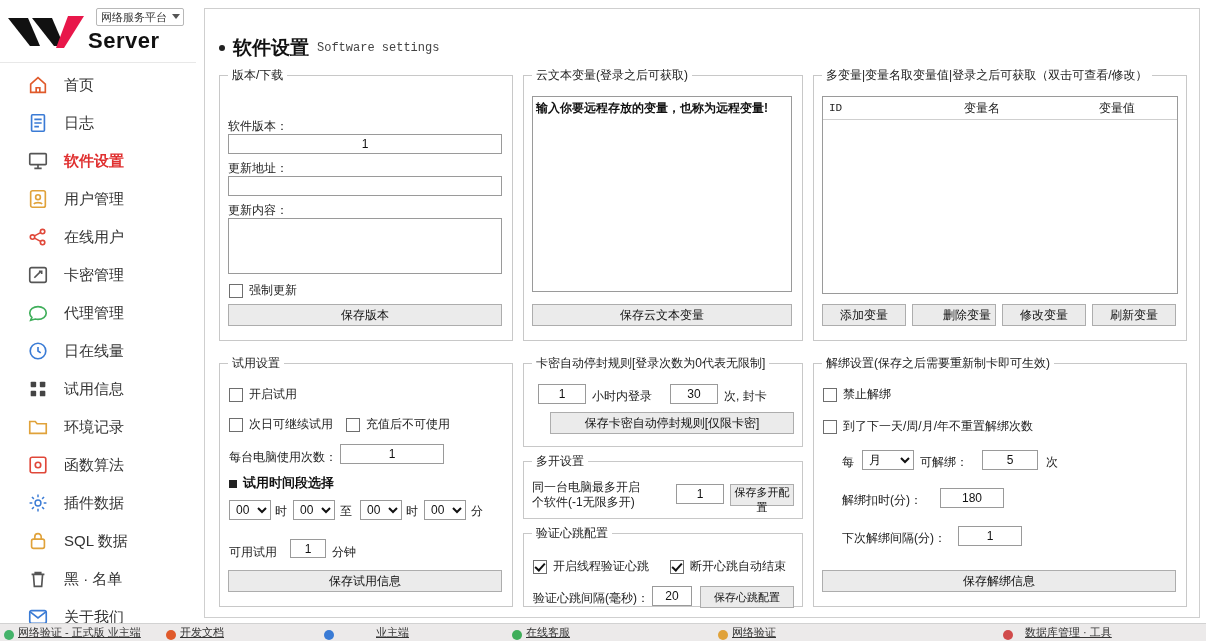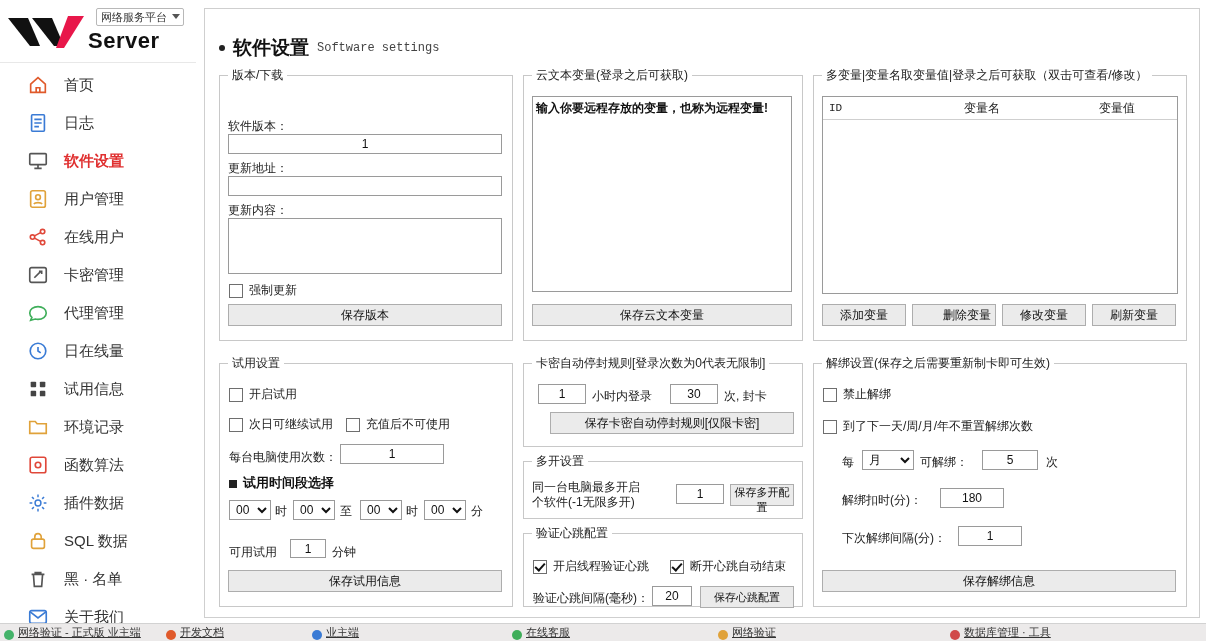--- a/index.html
+++ b/index.html
@@ -495,31 +495,31 @@
 
   <div class="taskbar">
     <div class="tb-item" style="left:4px;">
       <span class="tb-dot" style="background:#44b36a;"></span>
       <span>网络验证 - 正式版 业主端</span>
     </div>
     <div class="tb-item" style="left:166px;">
       <span class="tb-dot" style="background:#e05a2b;"></span>
       <span>开发文档</span>
     </div>
-    <div class="tb-item" style="left:312px;">
+    <div class="tb-item" style="left:324px;gap:38px;">
       <span class="tb-dot" style="background:#3a7bd5;"></span>
       <span>业主端</span>
     </div>
     <div class="tb-item" style="left:512px;">
       <span class="tb-dot" style="background:#3fae5a;"></span>
       <span>在线客服</span>
     </div>
     <div class="tb-item" style="left:718px;">
       <span class="tb-dot" style="background:#e0a23a;"></span>
       <span>网络验证</span>
     </div>
-    <div class="tb-item" style="left:950px;">
+    <div class="tb-item" style="left:1003px;gap:8px;">
       <span class="tb-dot" style="background:#d04a4a;"></span>
       <span>数据库管理 · 工具</span>
     </div>
   </div>
 
 </div>
 
 </body></html>

